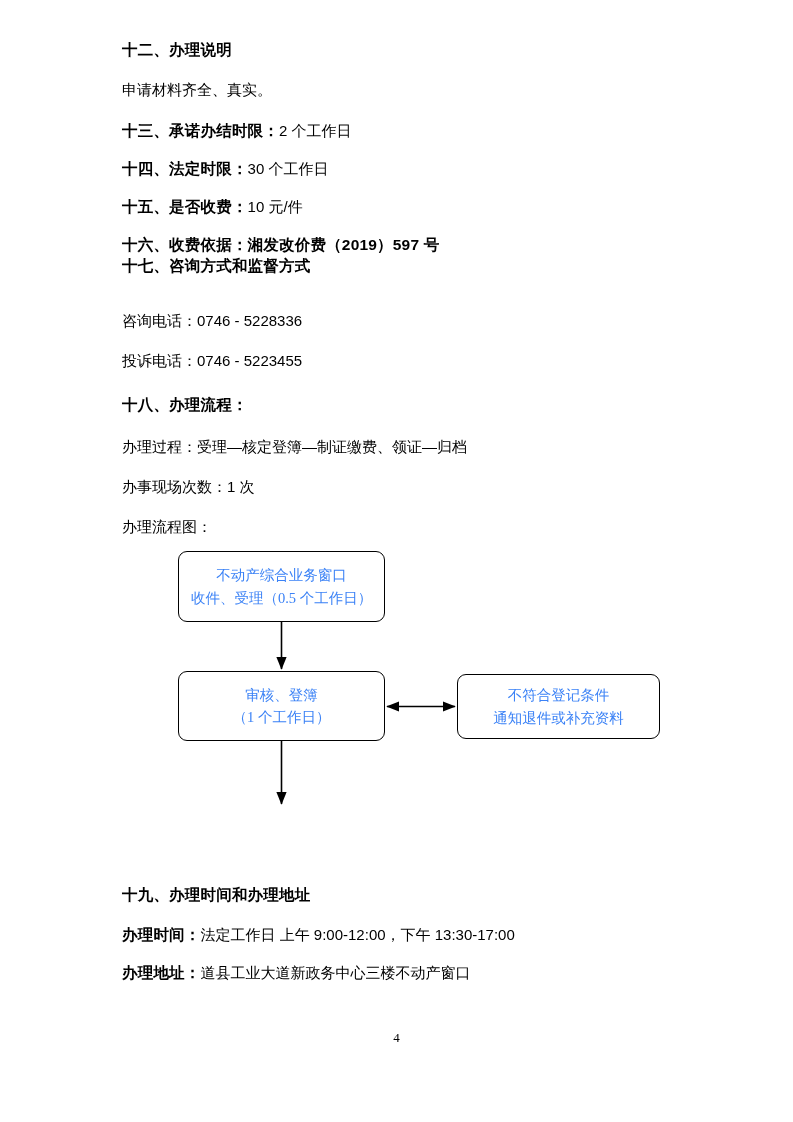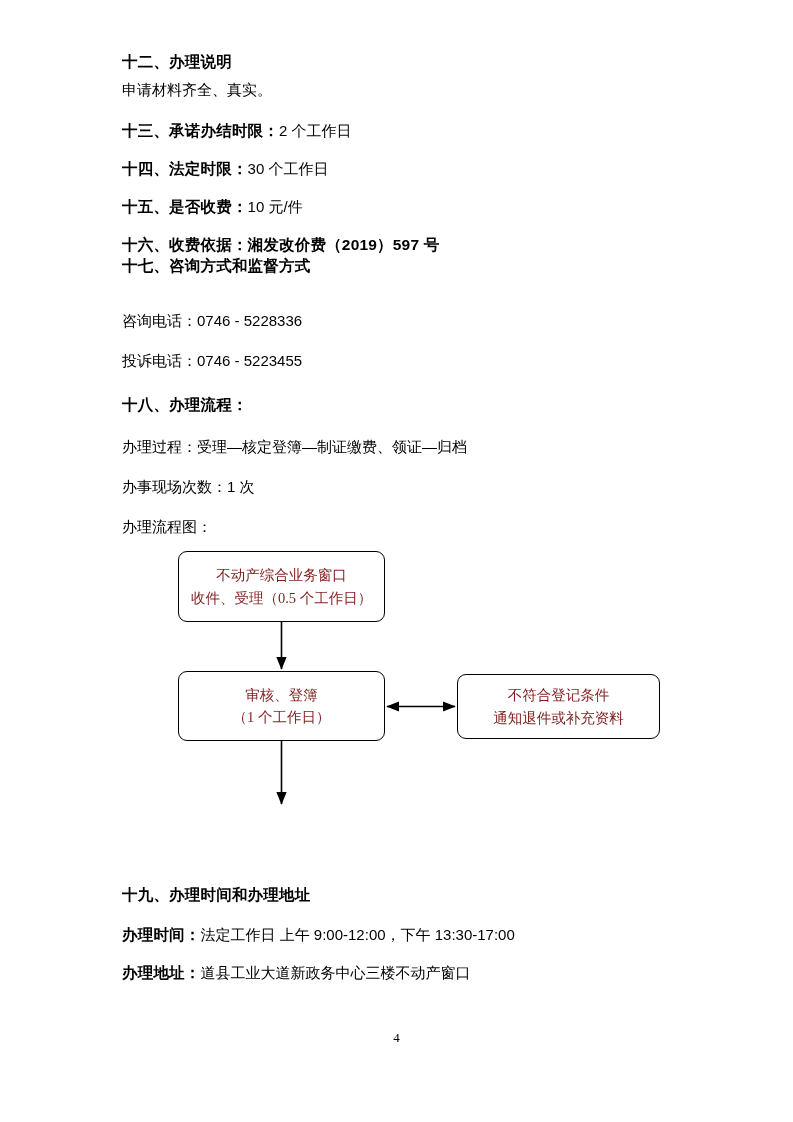--- a/index.html
+++ b/index.html
@@ -70,21 +70,21 @@
     border: 1px solid #000000;
     border-radius: 9px;
     background: #ffffff;
     display: flex;
     flex-direction: column;
     align-items: center;
     justify-content: center;
     font-family: "Liberation Serif", "DejaVu Serif", serif;
     font-size: 14.5px;
     line-height: 1.55;
-    color: #7f1d1d;
+    color: #3b82f6;
     text-align: center;
   }
   .fbox span { display: block; white-space: nowrap; }
 
   .fb1 { left: 178px; top: 41px;  width: 207px; height: 71px; }
   .fb2 { left: 178px; top: 161px; width: 207px; height: 70px; }
   .fb3 { left: 457px; top: 164px; width: 203px; height: 65px; }
   .fb4 { left: 178px; top: 296px; width: 207px; height: 67px; }
 
   .arrow-svg {
@@ -105,21 +105,21 @@
     color: #000;
   }
 </style>
 </head>
 <body>
 
 <div class="page">
 
   <div class="content">
 
-    <div class="row hd" style="top:12px;font-family:Liberation Serif, serif;">十二、办理说明</div>
+    <div class="row hd" style="top:0px;font-family:Liberation Serif, serif;">十二、办理说明</div>
 
     <div class="row para" style="top:40px;">申请材料齐全、真实。</div>
 
     <div class="row" style="top:79px;">
       <span class="lbl">十三、承诺办结时限：</span><span class="val">2 个工作日</span>
     </div>
 
     <div class="row" style="top:117px;">
       <span class="lbl">十四、法定时限：</span><span class="val">30 个工作日</span>
     </div>

